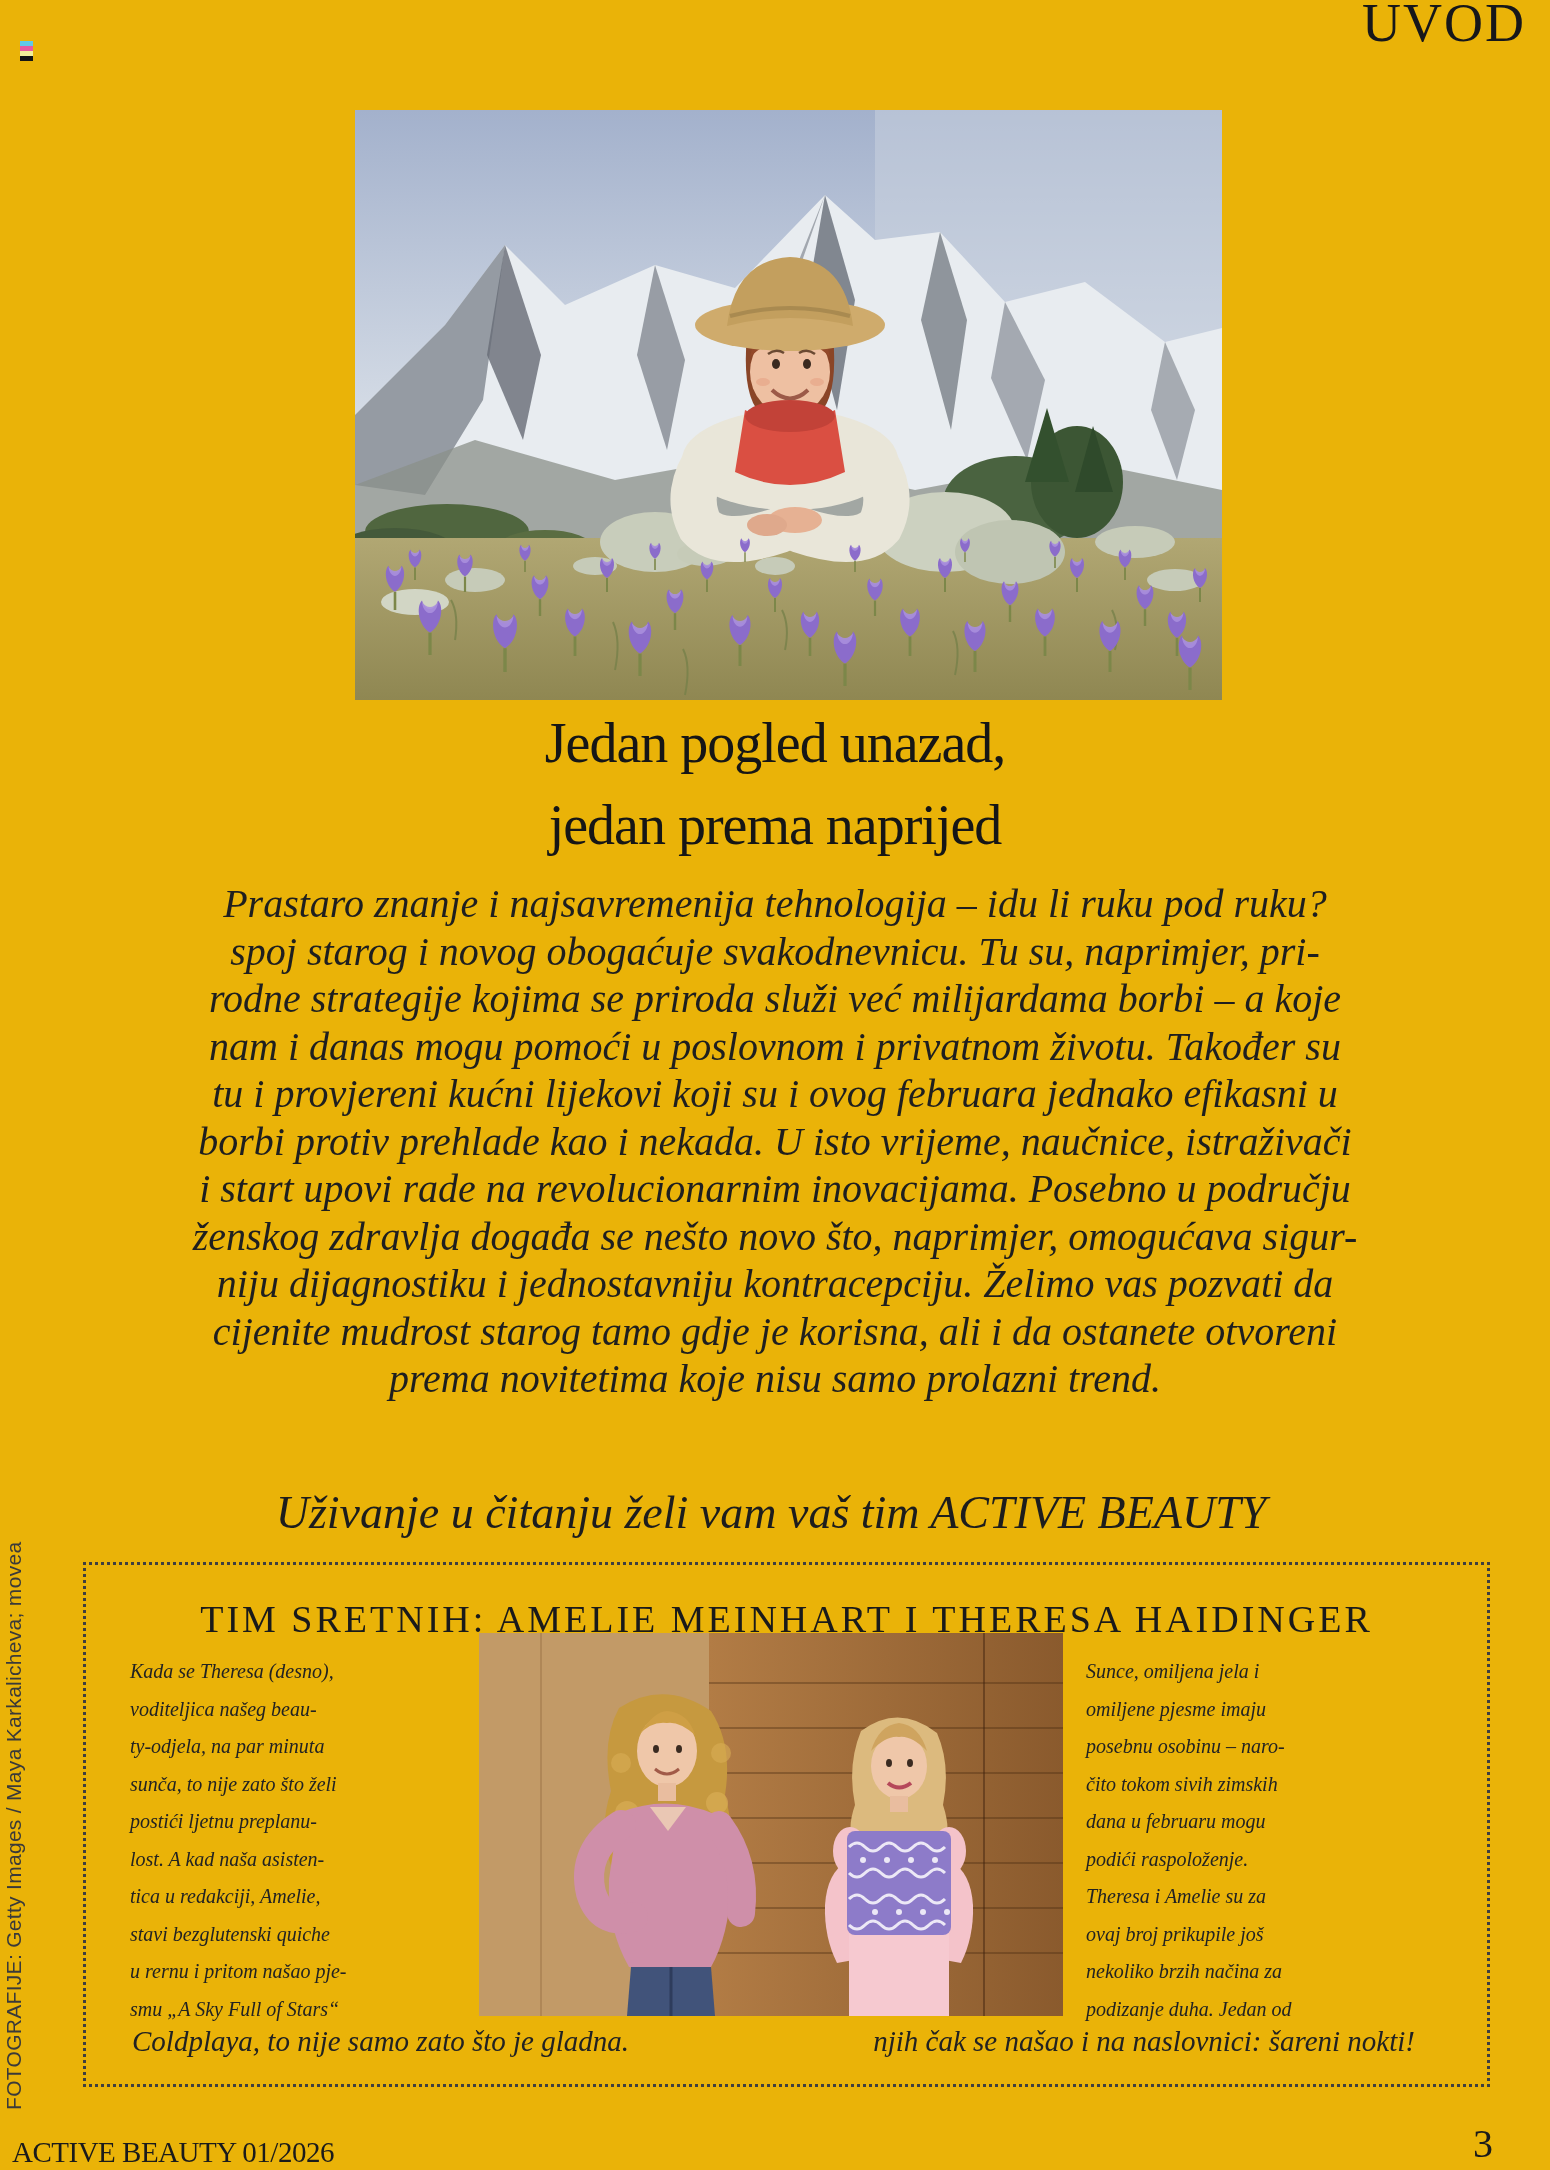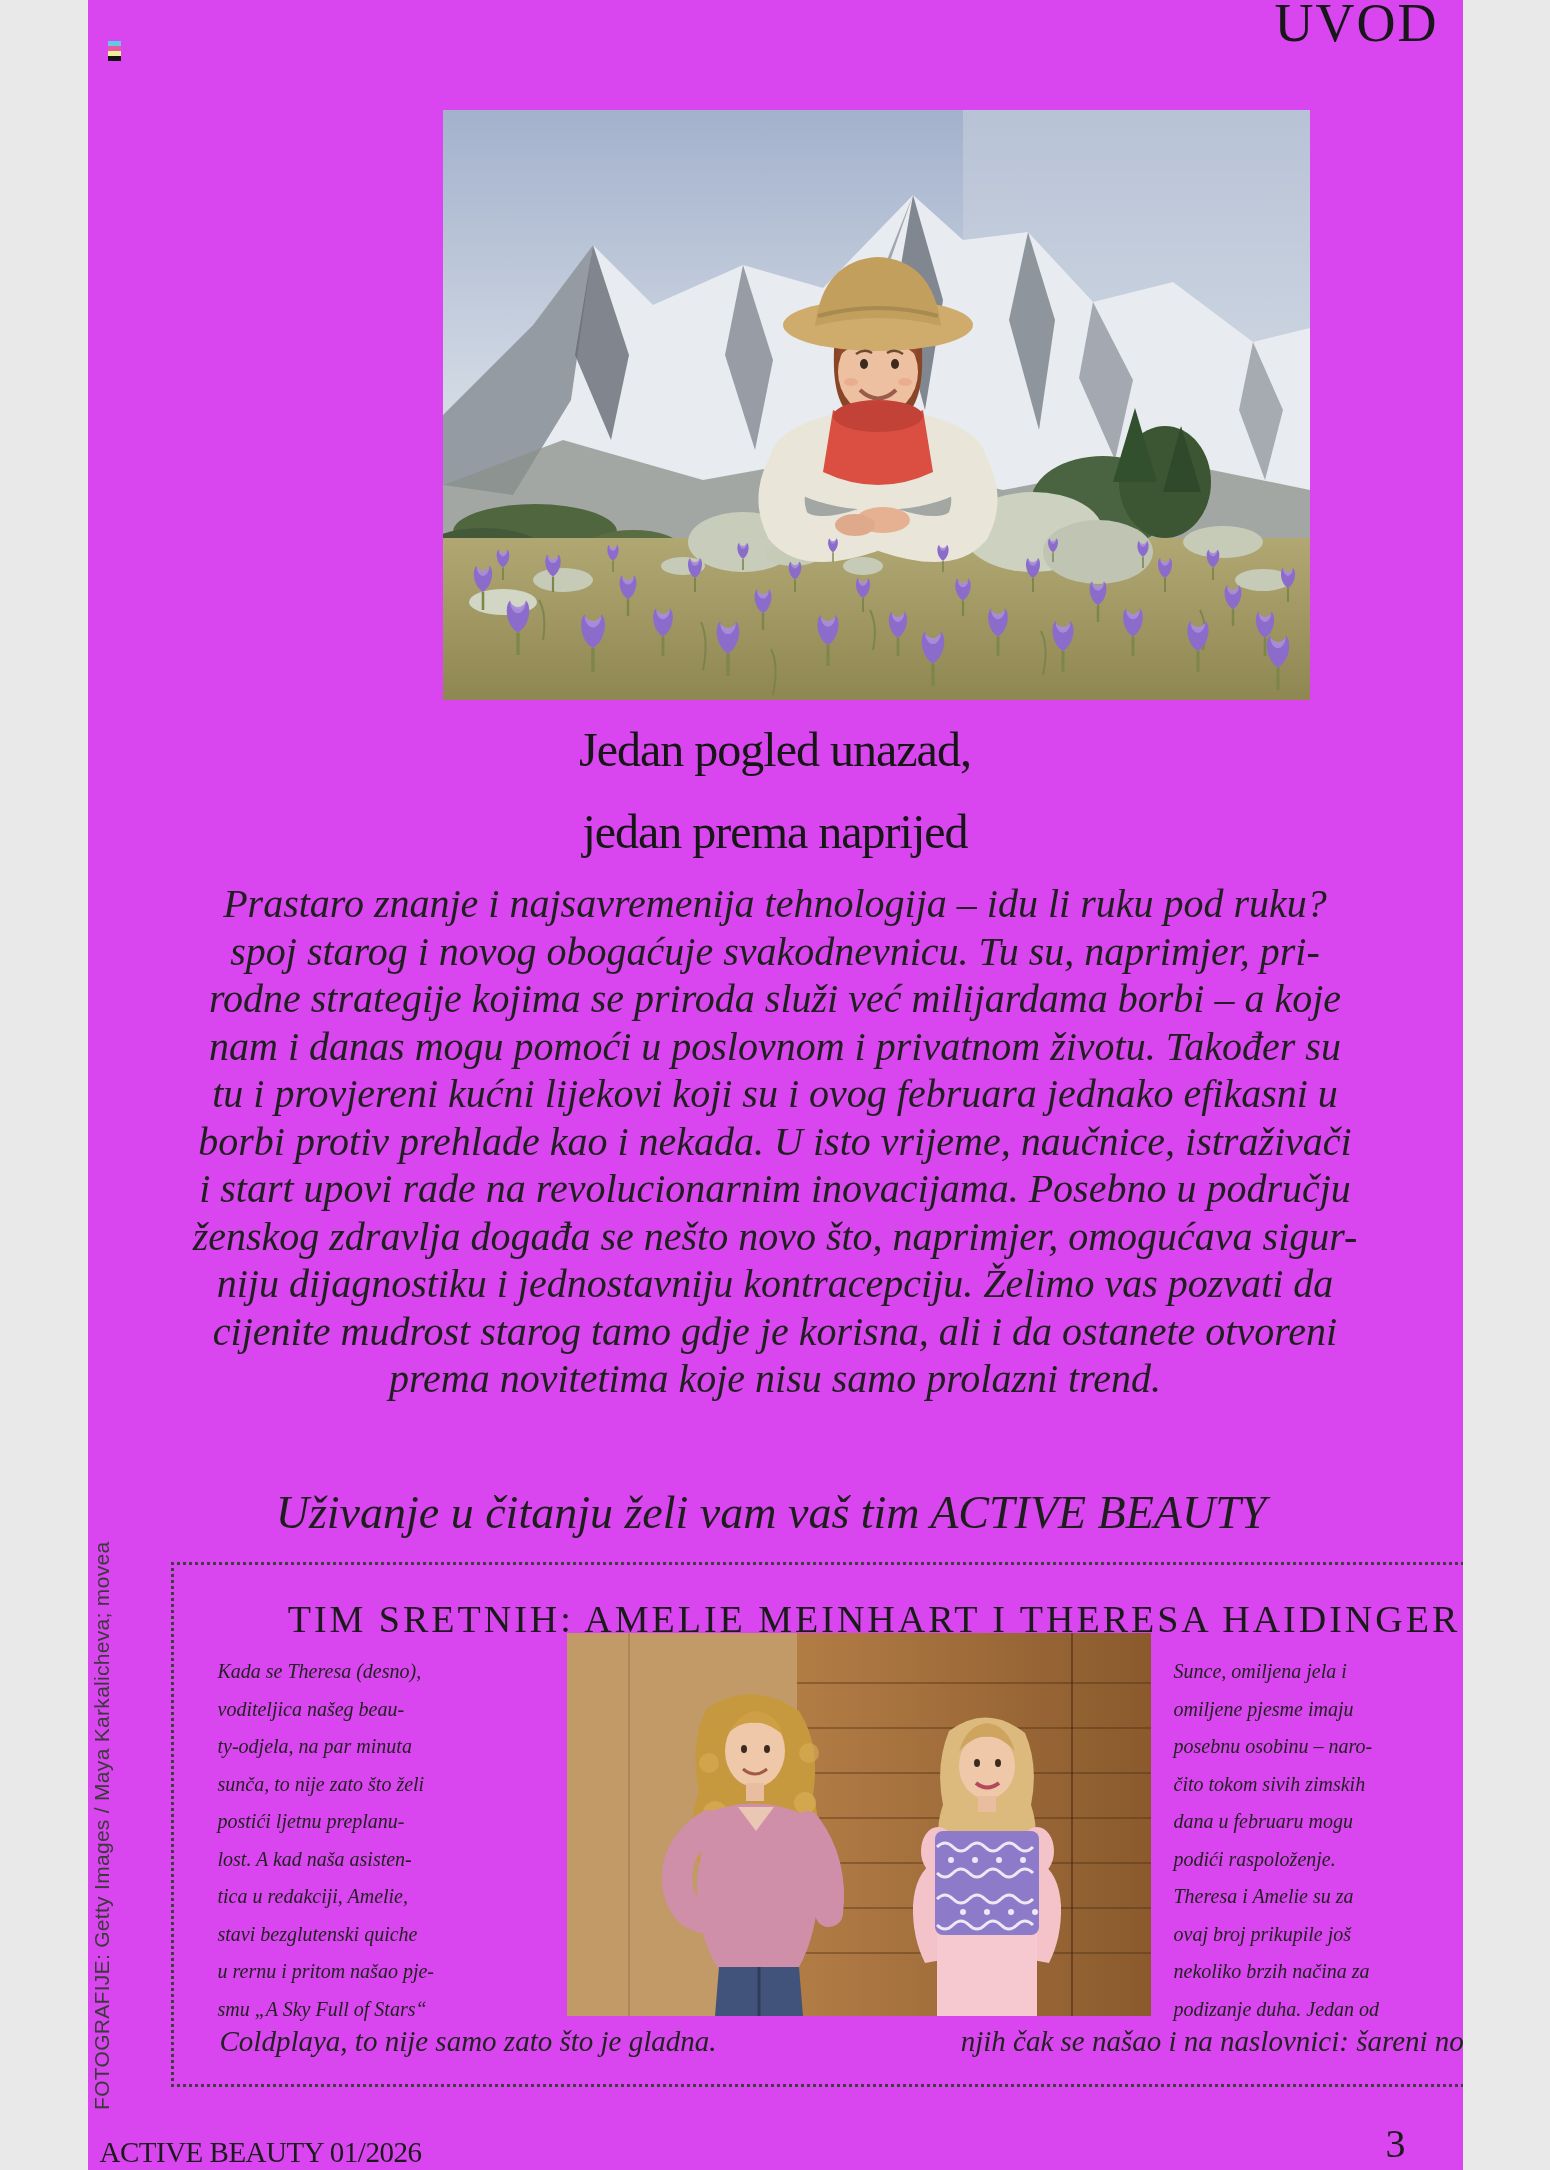--- a/index.html
+++ b/index.html
@@ -1,38 +1,38 @@
 <!DOCTYPE html>
 <html><head>
 <meta charset="utf-8">
 <style>
   html,body { margin:0; padding:0; background:#e9e9e9; }
   .page {
-    position:relative; width:1375px; height:2170px; margin:0 auto;
-    background:#d946ef; overflow:hidden;
+    position:relative; width:1550px; height:2170px; margin:0 auto;
+    background:#eab308; overflow:hidden;
     font-family:"Liberation Serif", serif; color:#1c1c1c;
   }
   
   .regmark { position:absolute; left:20px; top:41px; width:13px; }
   .regmark span { display:block; width:13px; height:5px; }
 
   
   .uvod {
     position:absolute; top:-8px; right:24px;
     font-size:54px; letter-spacing:2px; color:#17171a;
   }
 
   figure { margin:0; padding:0; }
   .hero { position:absolute; left:355px; top:110px; width:867px; height:590px; }
   .hero svg, .team-photo svg { display:block; }
 
   .headline {
-    position:absolute; left:0; right:0; top:702px; margin:7px;
+    position:absolute; left:0; right:0; top:702px; margin:0;
     text-align:center; font-weight:normal;
-    font-size:48px; line-height:82px; letter-spacing:-1px; color:#161616;
+    font-size:56px; line-height:82px; letter-spacing:-1px; color:#161616;
   }
 
   .bodytext {
     position:absolute; left:0; right:0; top:880px;
     text-align:center; font-style:italic;
     font-size:40px; line-height:47.5px; color:#1f1f1f;
   }
   .bodytext .line { white-space:nowrap; }
 
   .signoff {

